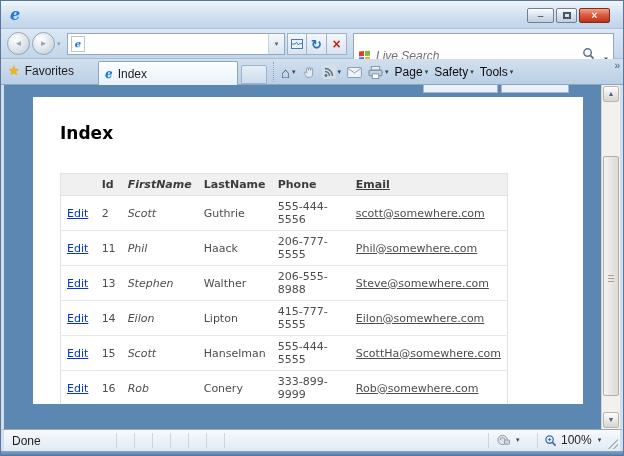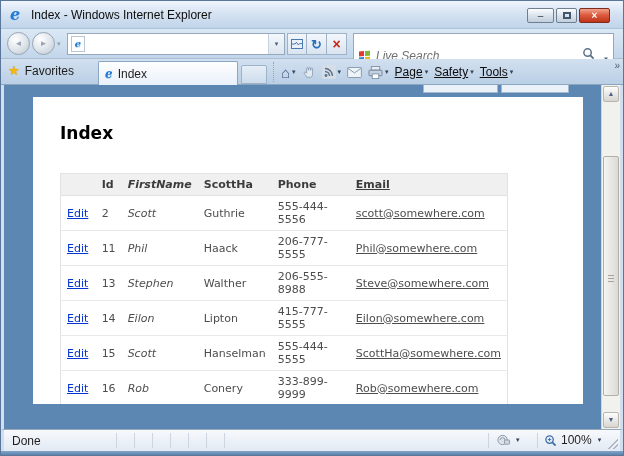--- a/index.html
+++ b/index.html
@@ -109,21 +109,21 @@
     background:linear-gradient(#e6eef7,#cddcec); border:1px solid #9db3ca; border-radius:2px 2px 0 0;
   }
   .cmd-sep { position:absolute; left:272px; top:3px; height:20px; border-left:1px dotted #8fa6bf; }
   .cmdbar {
     position:absolute; left:280px; top:0; height:26px; right:14px;
     display:flex; align-items:center; gap:6px; white-space:nowrap;
   }
   .cicon { display:flex; align-items:center; }
   .dd { font-size:7px; color:#2f4257; margin-left:2px; }
   .home-glyph { font-size:15px; color:#39557b; line-height:1; }
-  .cmd-label { color:#0d0d0d;text-decoration:underline; }
+  .cmd-label { color:#0d0d0d; }
   .overflow-chevron { position:absolute; right:3px; top:1px; font-size:10px; color:#44617f; }
 
   
   .content {
     position:absolute; top:84px; left:0; right:0; height:344px;
     background:#5c87b2;
     border-left:3px solid #cfdff0; border-right:3px solid #cfdff0;
   }
   .menu-stub { position:absolute; top:0; height:8px; background:#ebf1f8;
     border:1px solid #a3b8cf; border-top:none; }
@@ -189,21 +189,20 @@
   .bottomframe { position:absolute; top:450px; left:0; right:0; height:6px;
     background:linear-gradient(#82a5c9, #49709f); }
 </style>
 </head>
 <body>
 
 <div class="window">
 
   <div class="titlebar">
     <span class="ie-e">e</span>
-    <span class="title-text">Index - Windows Internet Explorer</span>
     <div class="win-controls">
       <div class="wc min">
           <span>–</span>
         </div>
       <div class="wc max">
           <span class="max-box"></span>
         </div>
       <div class="wc close">
           <span>×</span>
         </div>
@@ -321,21 +320,21 @@
 
     <div class="panel">
       <h1 class="page-heading">Index</h1>
 
       <table class="data">
         <thead>
           <tr>
             <th class="col-edit"></th>
             <th class="col-id">Id</th>
             <th class="col-firstname">FirstName</th>
-            <th class="col-lastname">ScottHa</th>
+            <th class="col-lastname">LastName</th>
             <th class="col-phone">Phone</th>
             <th class="col-email">Email</th>
           </tr>
         </thead>
         <tbody>
             <tr>
               <td class="col-edit"><a class="blue-link">Edit</a></td>
               <td class="col-id">2</td>
               <td class="col-firstname">Scott</td>
               <td class="col-lastname">Guthrie</td>

